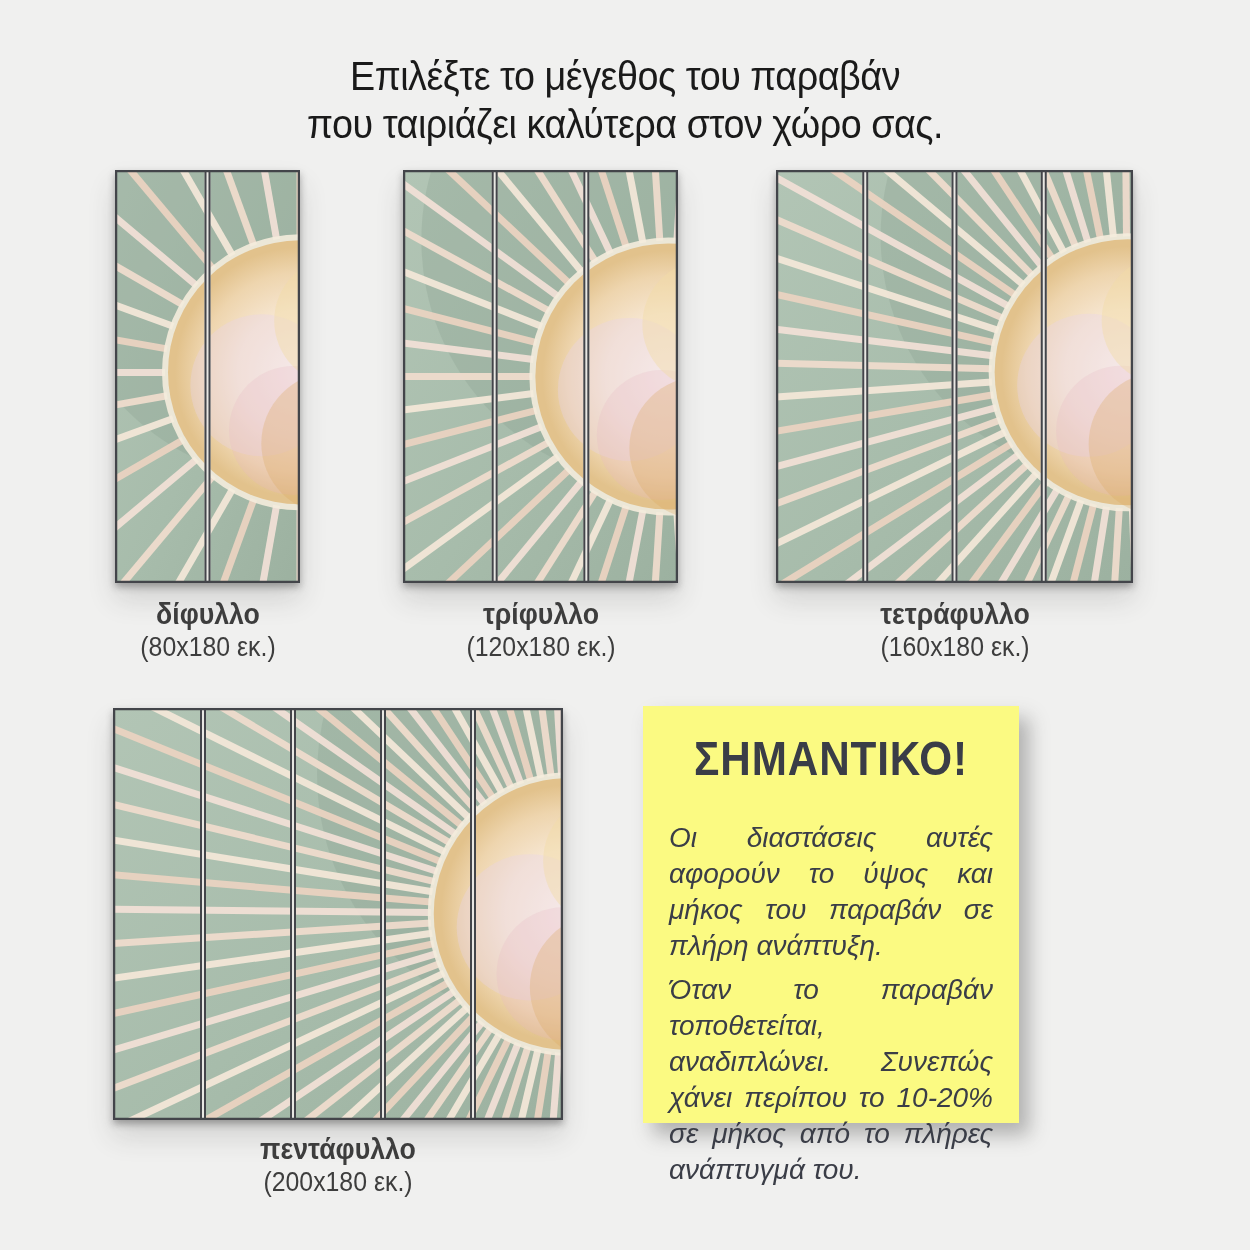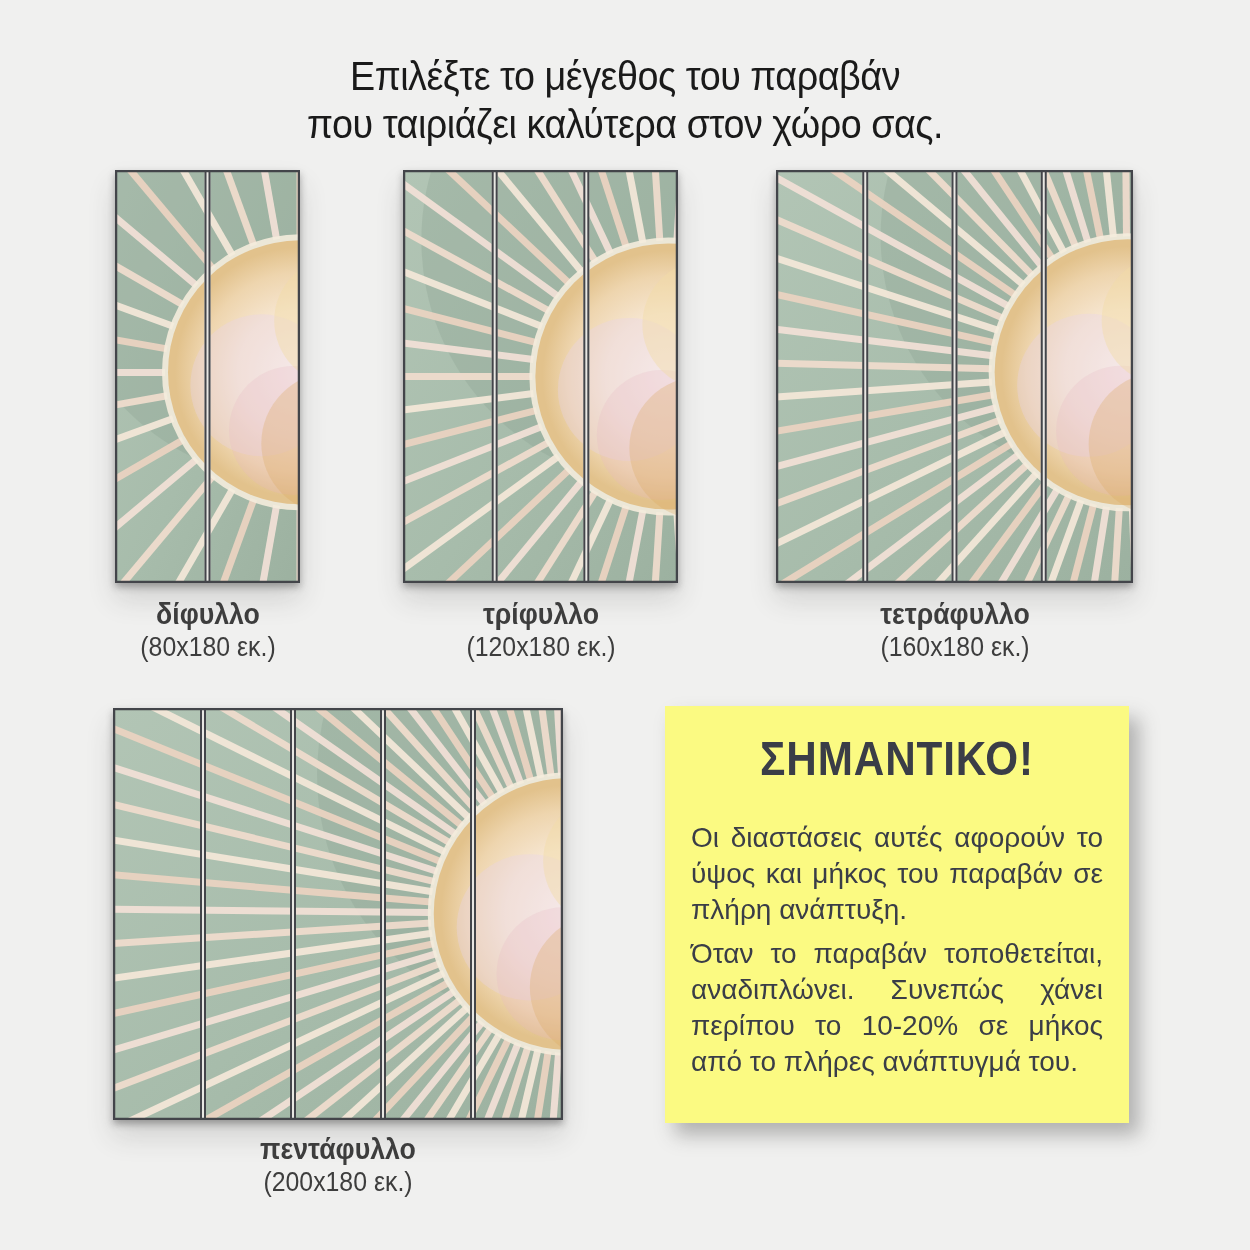--- a/index.html
+++ b/index.html
@@ -24,32 +24,32 @@
   .s3{left:776px;top:170px;width:357px;height:413px;}
   .s4{left:113px;top:708px;width:450px;height:412px;}
   .label{position:absolute;width:320px;text-align:center;color:#3d3d3d;}
   .label .lname{font-weight:700;font-size:29px;line-height:34px;}
   .label .lsize{font-weight:400;font-size:27px;line-height:33px;}
   .l1{left:48px;top:597px;}
   .l2{left:381px;top:597px;}
   .l3{left:795px;top:597px;}
   .l4{left:178px;top:1132px;}
   .notice{
-    position:absolute;left:665px;top:706px;width:464px;height:417px;
+    position:absolute;left:643px;top:706px;width:376px;height:417px;
     box-shadow:10px 12px 18px rgba(60,60,60,.35);
     box-sizing:border-box;
   }
   .nhead{
     padding-top:26px;text-align:center;
     font-size:48px;line-height:54px;font-weight:700;letter-spacing:1px;
     transform:scaleX(.88);
   }
   .npar{
     margin:34px 26px 0;text-align:justify;
-    font-size:28px;line-height:36px;font-weight:400;
+    font-size:28px;line-height:36px;font-style:italic;font-weight:400;
   }
   .npar + .npar{margin-top:8px;}
 </style>
 </head>
 <body>
 
 <div class="canvas" style="background: rgb(240, 240, 239);">
 
   <div class="title cond" style="color: rgb(26, 26, 26);">
     <div>Επιλέξτε το μέγεθος του παραβάν</div>

